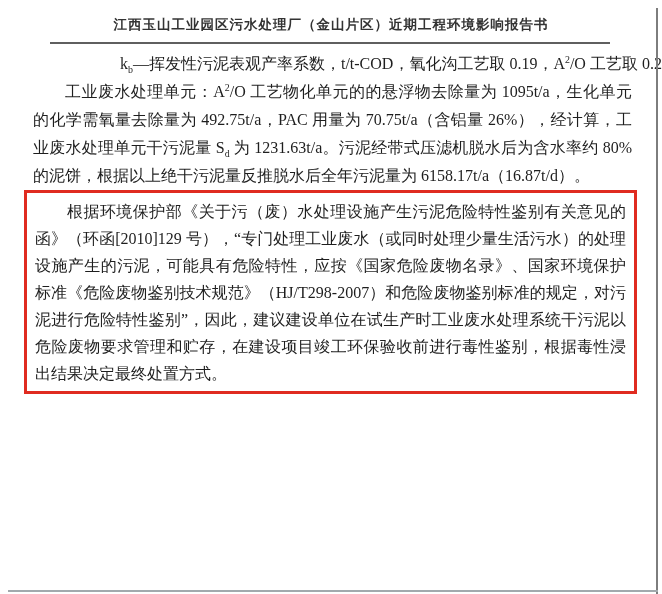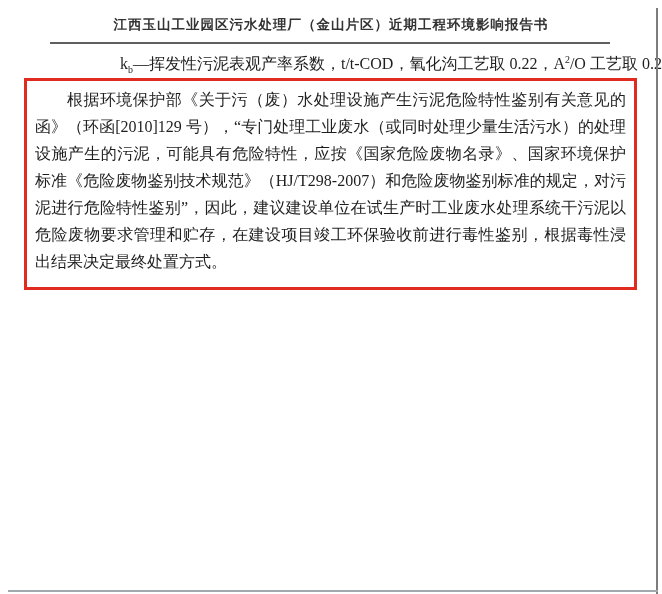--- a/index.html
+++ b/index.html
@@ -79,41 +79,42 @@
   .sub {
     vertical-align: sub;
     font-size: 0.62em;
     line-height: 0;
   }
   .highlight-box {
     margin-left: -9px;
     margin-right: -5px;
     margin-top: 0;
     border: 3px solid #e02b20;
-    padding: 5px 8px 12px 8px;
+    padding: 5px 8px 4px 8px;
   }
   .highlight-box .para {
     line-height: 27px;
   }
 </style>
 </head>
 <body>
 
 <div id="page">
 
   <div class="doc-header">江西玉山工业园区污水处理厂（金山片区）近期工程环境影响报告书</div>
 
   <div class="header-rule"></div>
 
   <div class="content">
 
     <div>
-      <div class="def-line"><span>k</span><span class="sub">b</span><span>—挥发性污泥表观产率系数，t/t-COD，氧化沟工艺取 0.22，A</span><span class="sup">2</span><span>/O 工艺取 0.25；</span></div>
+      <div class="def-line"><span>k</span><span class="sub">b</span><span>—挥发性污泥表观产率系数，t/t-COD，氧化沟工艺取 0.19，A</span><span class="sup">2</span><span>/O 工艺取 0.25；</span></div>
     </div>
 
+    <p class="para"><span>工业废水处理单元：A</span><span class="sup">2</span><span>/O 工艺物化单元的的悬浮物去除量为 1095t/a，生化单元的化学需氧量去除量为 492.75t/a，PAC 用量为 70.75t/a（含铝量 26%），经计算，工业废水处理单元干污泥量 S</span><span class="sub">d</span><span> 为 1231.63t/a。污泥经带式压滤机脱水后为含水率约 80%的泥饼，根据以上绝干污泥量反推脱水后全年污泥量为 6158.17t/a（16.87t/d）。</span></p>
 
 
     <div class="highlight-box">
       <p class="para"><span>根据环境保护部《关于污（废）水处理设施产生污泥危险特性鉴别有关意见的函》（环函[2010]129 号），“专门处理工业废水（或同时处理少量生活污水）的处理设施产生的污泥，可能具有危险特性，应按《国家危险废物名录》、国家环境保护标准《危险废物鉴别技术规范》（HJ/T298-2007）和危险废物鉴别标准的规定，对污泥进行危险特性鉴别”，因此，建议建设单位在试生产时工业废水处理系统干污泥以危险废物要求管理和贮存，在建设项目竣工环保验收前进行毒性鉴别，根据毒性浸出结果决定最终处置方式。</span></p>
     </div>
 
   </div>
 
   <div class="shadow-right"></div>
   <div class="shadow-bottom"></div>

